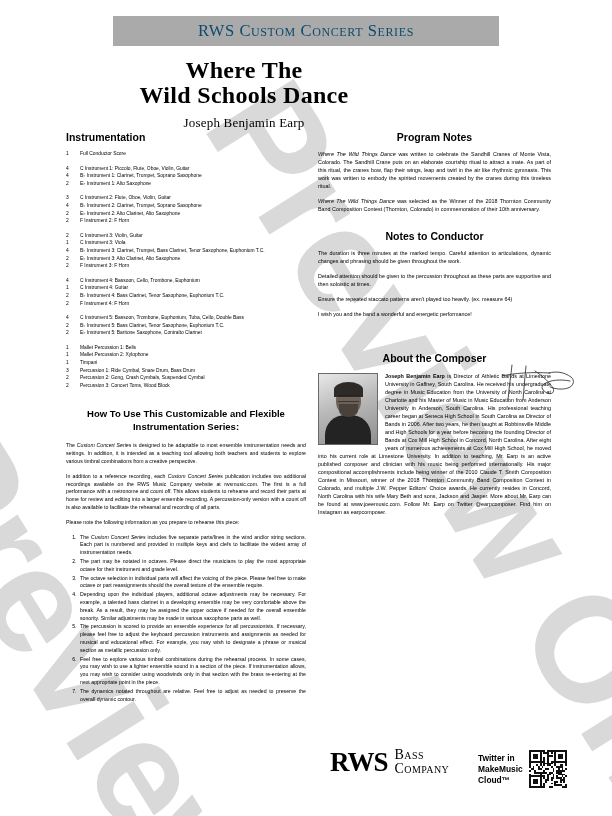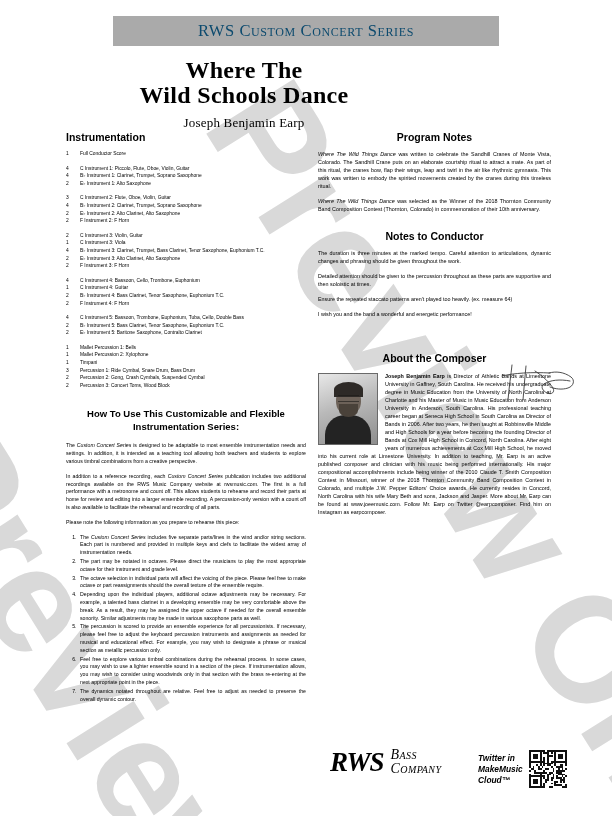--- a/index.html
+++ b/index.html
@@ -253,21 +253,20 @@
   }
   .bio-text b { font-weight: bold; }
 
   
   .footer {
     position: absolute;
     left: 0;
     bottom: 14px;
     width: 612px;
     height: 60px;
-    font-style: italic;
   }
   .rws-logo {
     position: absolute;
     left: 330px;
     top: 6px;
     display: flex;
     align-items: center;
   }
   .rws-mark {
     font-family: "Liberation Serif", serif;

